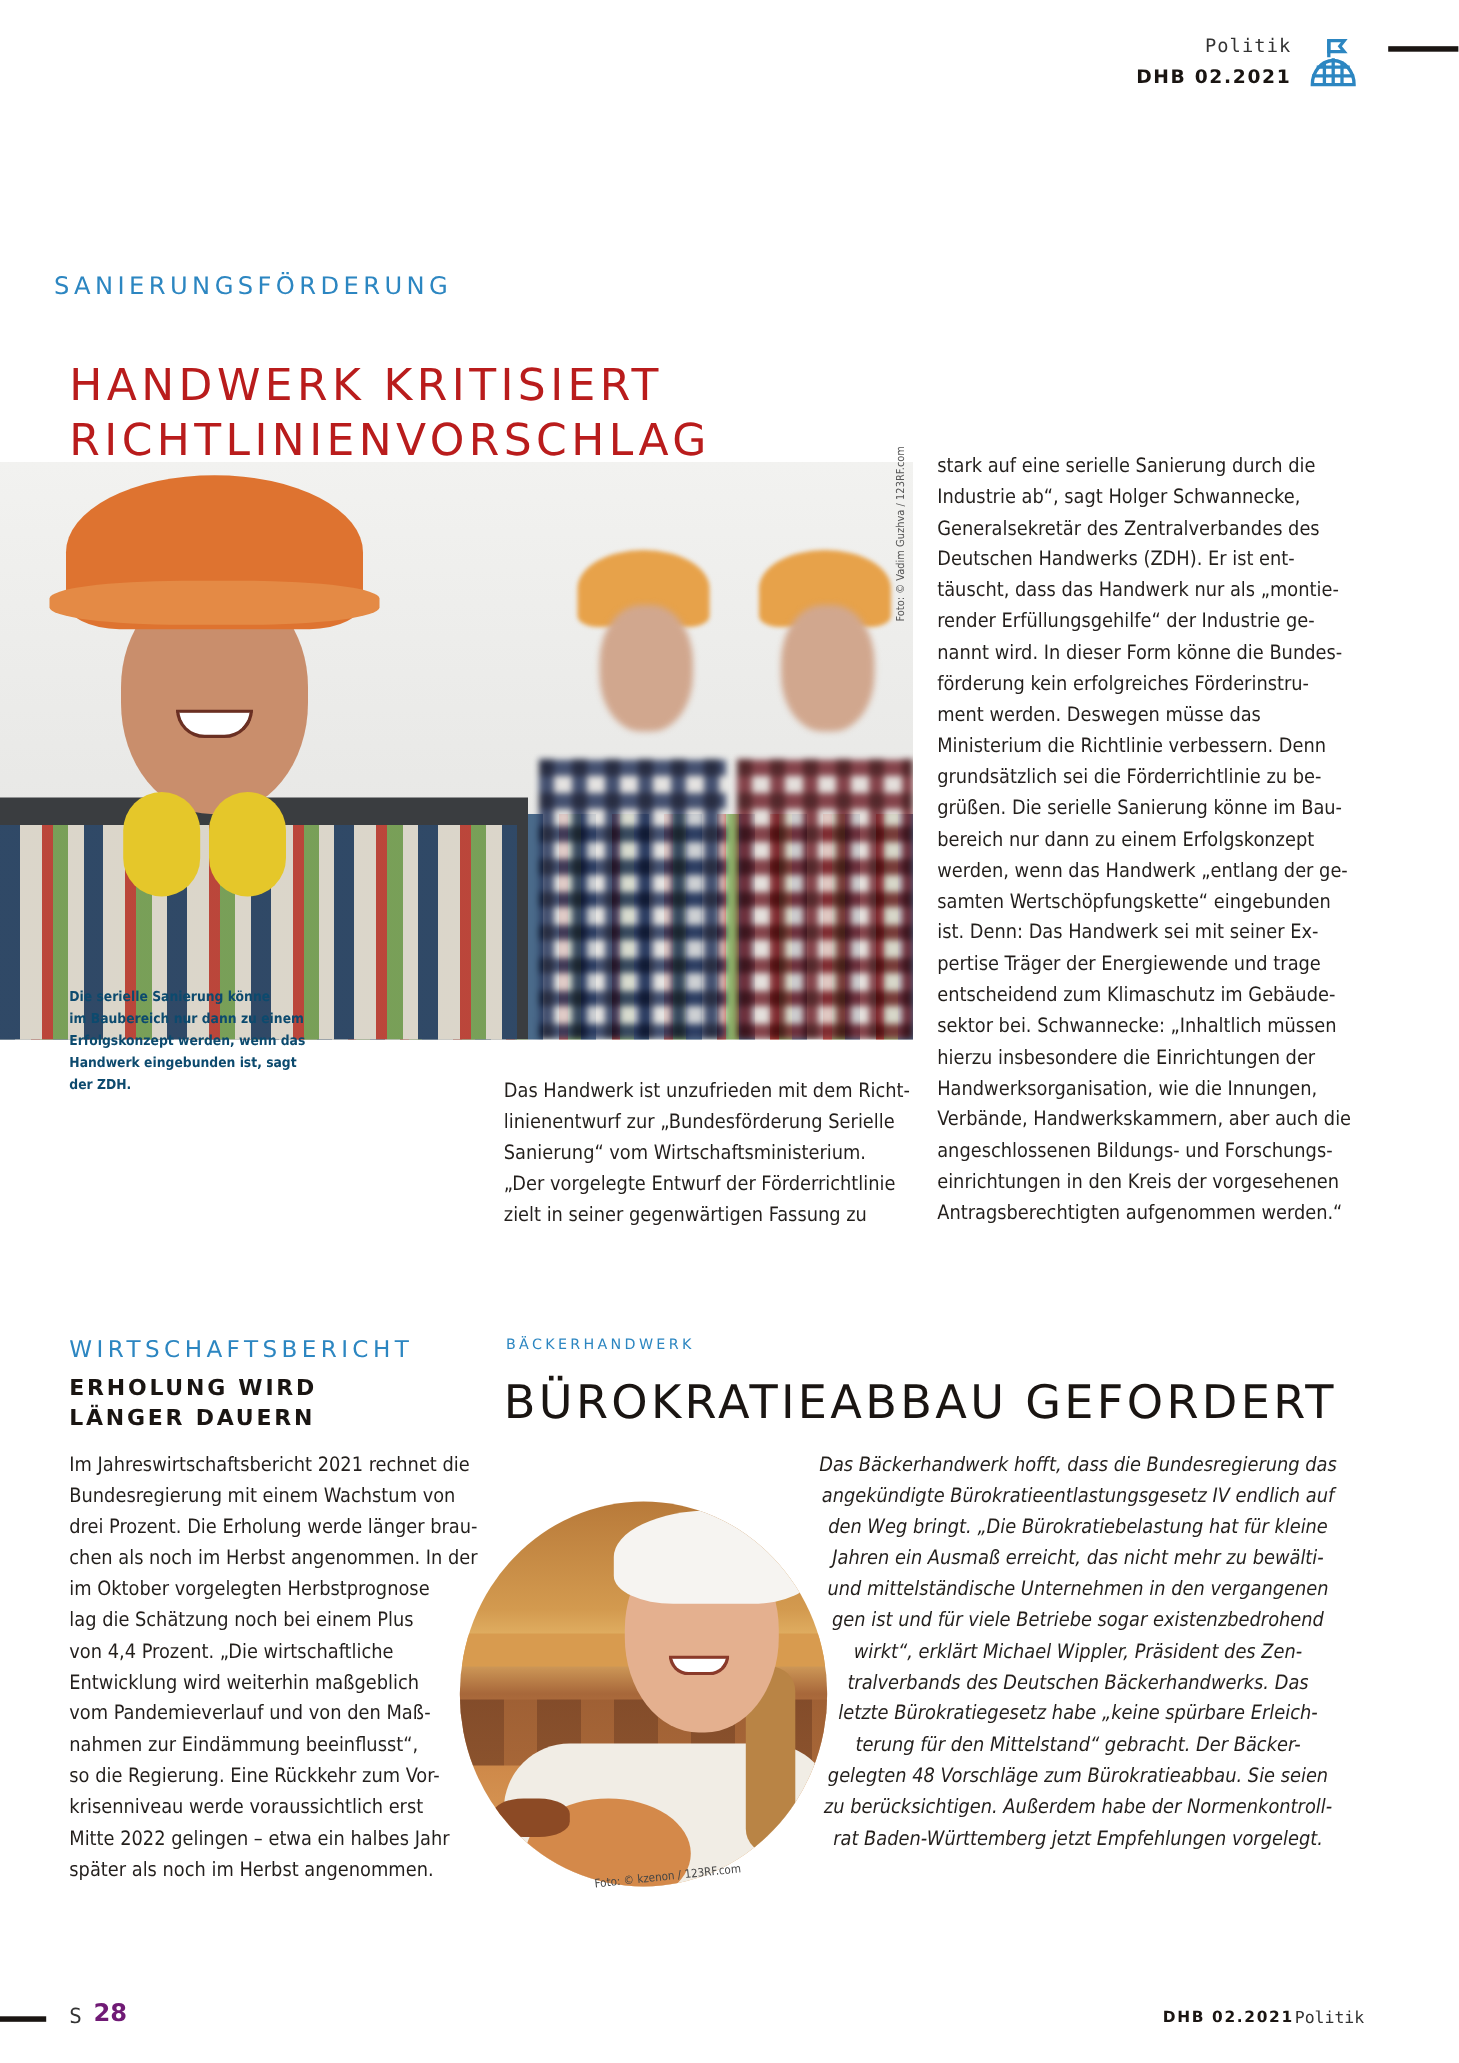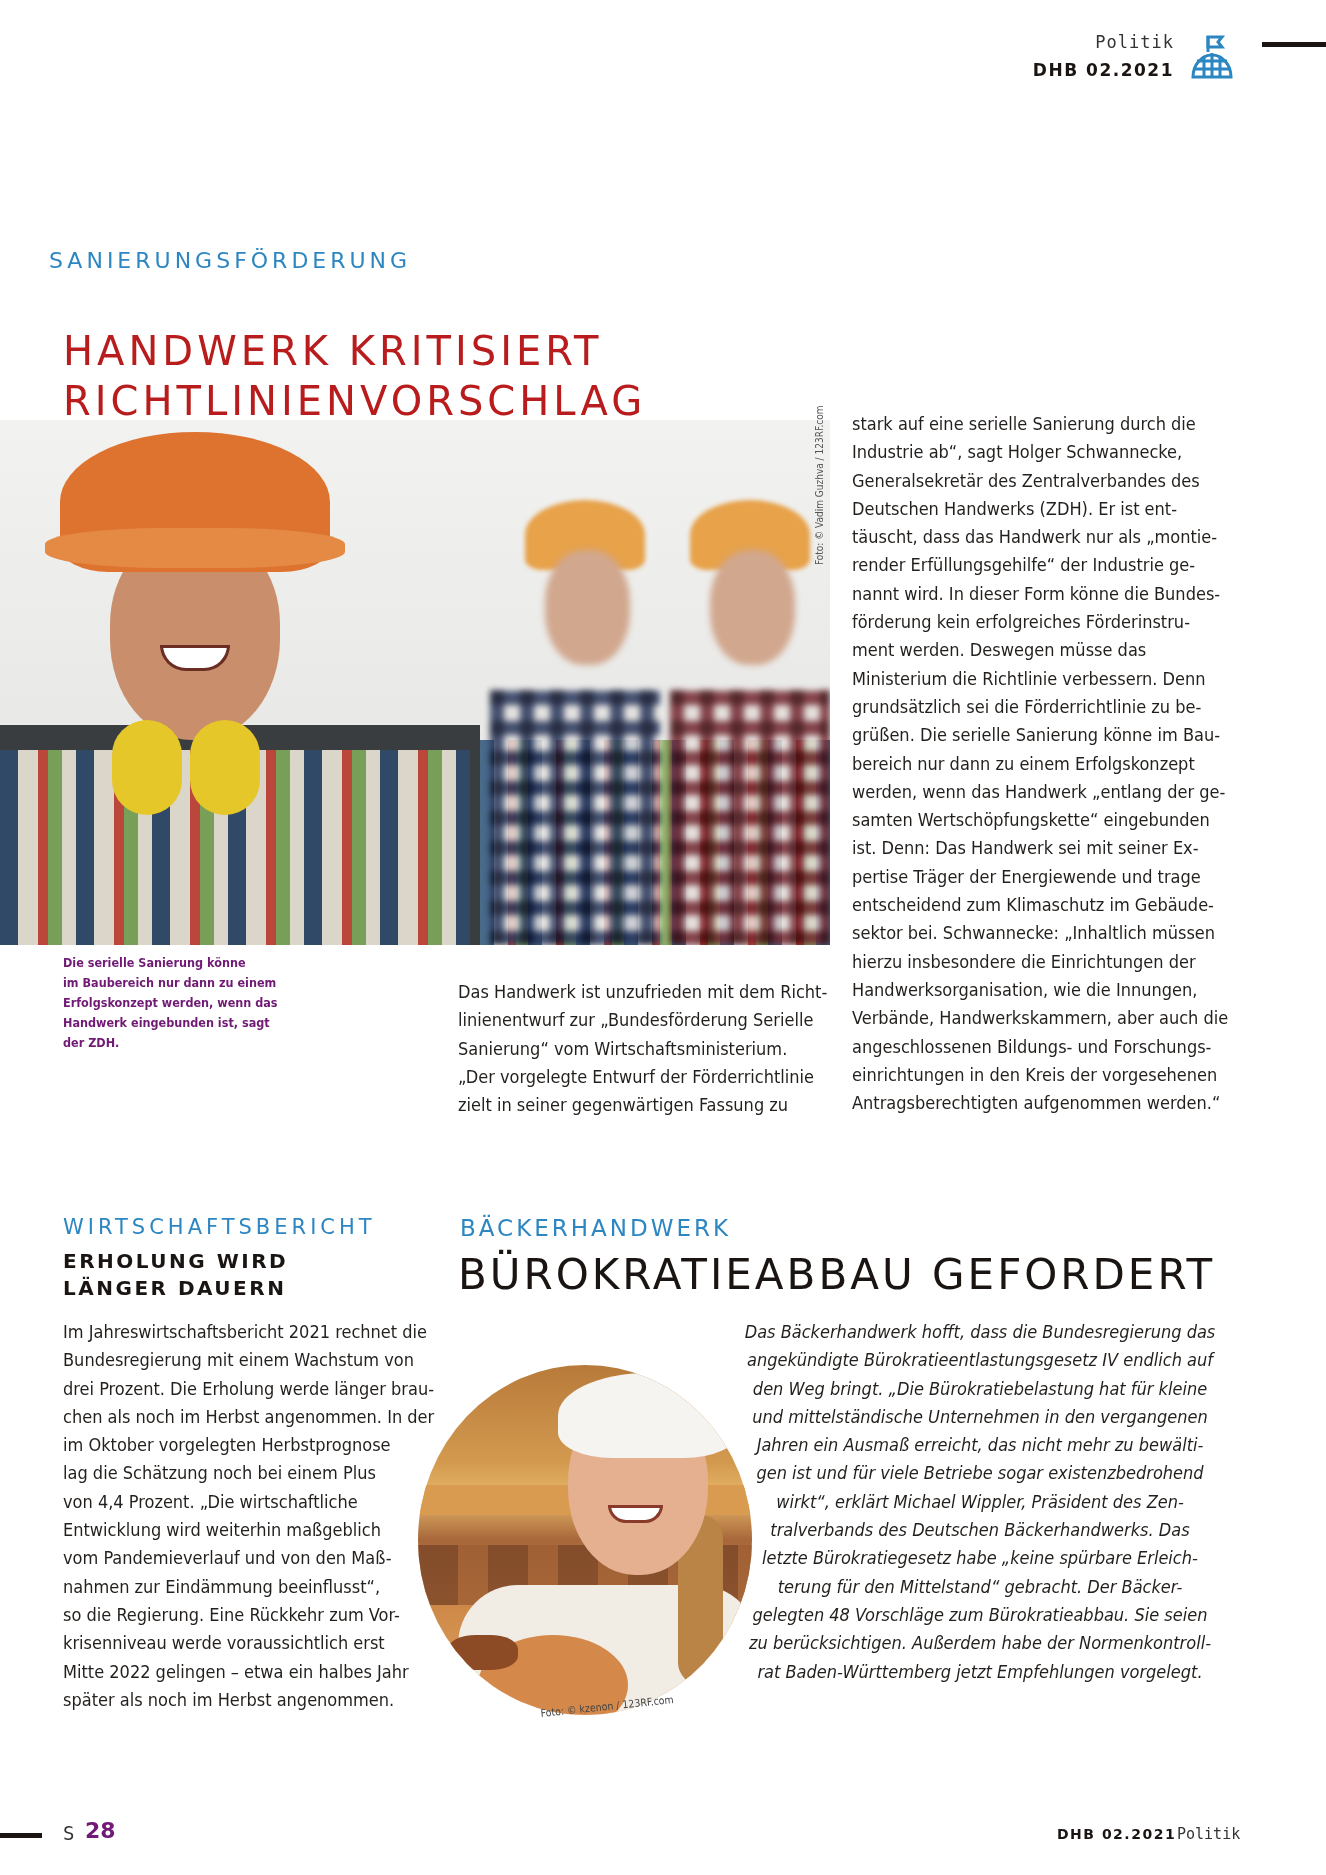--- a/index.html
+++ b/index.html
@@ -47,33 +47,33 @@
     .photo-1 .earmuff-l { position: absolute; left: 112px; top: 300px; width: 70px; height: 95px; border-radius: 40px; background: #e5c72a; }
     .photo-1 .earmuff-r { position: absolute; left: 190px; top: 300px; width: 70px; height: 95px; border-radius: 40px; background: #e5c72a; }
     .photo-1 .helmet-2 { position: absolute; left: 525px; top: 80px; width: 120px; height: 70px; border-radius: 50% 50% 15% 15%; background: #e7a24a; filter: blur(2px); }
     .photo-1 .head-2 { position: absolute; left: 545px; top: 130px; width: 85px; height: 115px; border-radius: 45%; background: #d1a78e; filter: blur(3px); }
     .photo-1 .helmet-3 { position: absolute; left: 690px; top: 80px; width: 120px; height: 70px; border-radius: 50% 50% 15% 15%; background: #e7a24a; filter: blur(2px); }
     .photo-1 .head-3 { position: absolute; left: 710px; top: 130px; width: 85px; height: 115px; border-radius: 45%; background: #d1a78e; filter: blur(3px); }
     .credit-1-wrap { position: absolute; left: 812px; top: 430px; width: 16px; height: 140px; }
     .credit-1-wrap span { position: absolute; left: 2px; top: 135px; transform: rotate(-90deg); transform-origin: left top; white-space: nowrap; font-size: 10px; color: #555; }
 
     
-    .caption-1 { left: 63px; top: 953px; width: 210px; font-size: 12.5px; line-height: 20px; font-weight: bold; color: #701a75; }
+    .caption-1 { left: 63px; top: 896px; width: 210px; font-size: 12.5px; line-height: 20px; font-weight: bold; color: #0c4a6e; }
 
     
     .body { font-size: 18px; line-height: 28.3px; color: #231f1c; }
     .body-col1 { left: 458px; top: 978px; width: 345px; }
     .body-col2 { left: 852px; top: 410px; width: 380px; }
 
     
     .kicker-2 { left: 63px; top: 1215px; font-size: 21px; }
     .subhead-2 { left: 63px; top: 1248px; font-family: "DejaVu Sans", sans-serif; font-weight: bold; font-size: 20px; line-height: 27px; letter-spacing: 2.5px; color: #1a1512; }
     .body-col3 { left: 63px; top: 1318px; width: 380px; }
 
-    .kicker-3 { left: 460px; top: 1215px; font-size: 23px; letter-spacing: 3px; }
+    .kicker-3 { left: 460px; top: 1215px; font-size: 13px; letter-spacing: 3px; }
     .headline-3 { left: 458px; top: 1250px; font-family: "DejaVu Sans", sans-serif; font-size: 42px; line-height: 50px; letter-spacing: 3px; color: #1a1512; }
 
     .photo-2 { left: 418px; top: 1365px; width: 334px; height: 350px; border-radius: 50%; overflow: hidden;
       background: linear-gradient(180deg, #b87a3a 0%, #d39a4f 28%, #e6b76a 38%, #a7673a 50%, #cf8a4a 70%, #e0a35e 100%); }
     .photo-2 .shelf { position: absolute; left: 0; top: 120px; width: 334px; height: 30px; background: #d89b4f; }
     .photo-2 .bread-row { position: absolute; left: 0; top: 180px; width: 334px; height: 60px; background: repeating-linear-gradient(90deg, #7a4526 0 40px, #9d5e33 40px 70px); opacity: .8; }
     .photo-2 .jacket { position: absolute; left: 40px; top: 220px; width: 300px; height: 140px; border-radius: 60px 60px 0 0; background: #f1ede5; }
     .photo-2 .face { position: absolute; left: 150px; top: 30px; width: 140px; height: 180px; border-radius: 48%; background: #e4b08f; }
     .photo-2 .cap { position: absolute; left: 140px; top: 8px; width: 180px; height: 85px; border-radius: 50% 50% 30% 30%; background: #f6f4f1; }
     .photo-2 .smile { position: absolute; left: 190px; top: 140px; width: 55px; height: 18px; border-radius: 0 0 30px 30px; background: #fff; border: 3px solid #8a3a2a; }
@@ -220,22 +220,22 @@
   <div class="smile"></div>
   <div class="loaf"></div>
   <div class="loaf2"></div>
 </div>
 <div class="abs credit-2">Foto: © kzenon / 123RF.com</div>
 
 <div class="abs body body-col4">
   <span class="ln">Das Bäckerhandwerk hofft, dass die Bundesregierung das</span>
   <span class="ln">angekündigte Bürokratieentlastungsgesetz IV endlich auf</span>
   <span class="ln">den Weg bringt. „Die Bürokratiebelastung hat für kleine</span>
+  <span class="ln">Jahren ein Ausmaß erreicht, das nicht mehr zu bewälti-</span>
   <span class="ln">und mittelständische Unternehmen in den vergangenen</span>
-  <span class="ln">Jahren ein Ausmaß erreicht, das nicht mehr zu bewälti-</span>
   <span class="ln">gen ist und für viele Betriebe sogar existenzbedrohend</span>
   <span class="ln">wirkt“, erklärt Michael Wippler, Präsident des Zen-</span>
   <span class="ln">tralverbands des Deutschen Bäckerhandwerks. Das</span>
   <span class="ln">letzte Bürokratiegesetz habe „keine spürbare Erleich-</span>
   <span class="ln">terung für den Mittelstand“ gebracht. Der Bäcker-</span>
   <span class="ln">gelegten 48 Vorschläge zum Bürokratieabbau. Sie seien</span>
   <span class="ln">zu berücksichtigen. Außerdem habe der Normenkontroll-</span>
   <span class="ln">rat Baden-Württemberg jetzt Empfehlungen vorgelegt.</span>
 </div>
 

